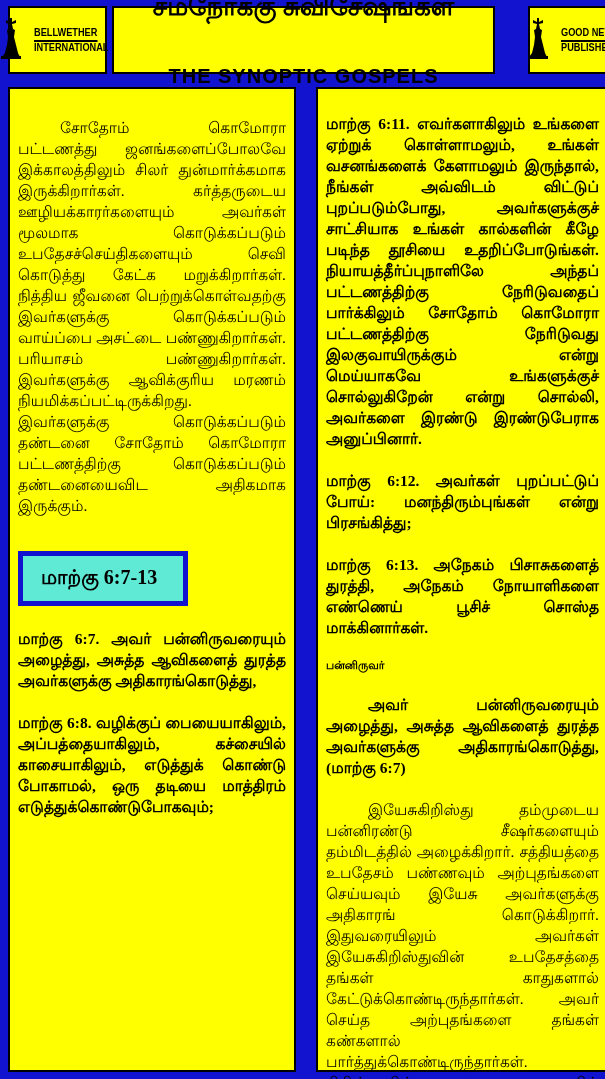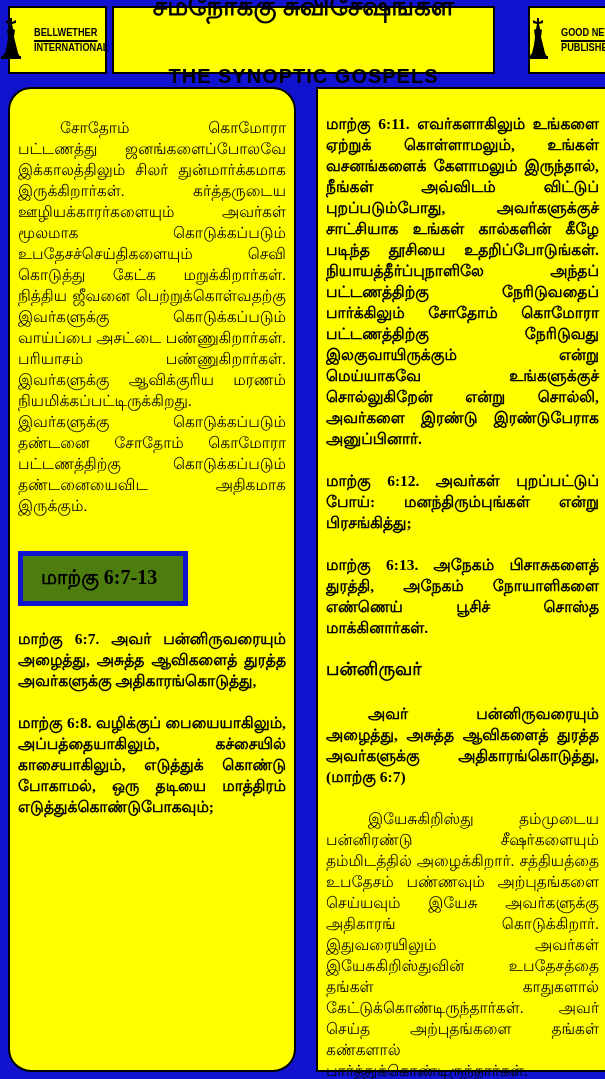--- a/index.html
+++ b/index.html
@@ -43,42 +43,42 @@
   }
   .title-tamil{
     font-weight:bold;font-size:26px;line-height:30px;color:#000;
   }
   .title-english{
     font-family:"Liberation Sans","DejaVu Sans",sans-serif;
     font-weight:bold;font-size:20px;line-height:24px;color:#000;
     letter-spacing:1px;margin-top:5px;
   }
   
-  #col-left{left:8px;top:87px;width:288px;height:985px;padding:28px 8px 10px 8px;border-radius:23px;}
+  #col-left{left:8px;top:87px;width:288px;height:985px;padding:28px 8px 10px 8px;}
   #col-right{left:316px;top:87px;width:293px;height:985px;padding:24px 8px 10px 8px;}
   .col p{
     margin:0 0 21px 0;
     font-size:15.5px;
     line-height:21px;
     color:#000;
     text-align:justify;
   }
   .col p.verse{font-weight:bold;}
   .indent{text-indent:42px;}
   .passage-box{
     display:inline-block;
     border:5px solid #1113CE;
-    background:#4d7c0f;
+    background:#5eead4;
     font-weight:bold;
     font-size:20px;
     padding:10px 26px 10px 18px;
     margin:14px 0 22px 0;
     color:#000;
   }
-  .subhead{font-weight:bold;margin:4px 0 21px 0;font-size:18px;color:#000;}
+  .subhead{font-weight:bold;margin:4px 0 21px 0;font-size:11px;color:#000;}
 </style>
 </head>
 <body>
 
 <div class="panel logo-box" id="logo-left">
   <span class="logo-fig">
     <svg width="22" height="42" viewBox="0 0 22 42">
       <path fill="#000" d="M10 1 L12 1 L12 5 L16 3 L16 6 L12 7 L13 12 L15 13 L14 20 L16 28 L18 36 L20 40 L2 40 L5 36 L7 28 L8 20 L7 13 L9 12 L10 7 L6 6 L6 3 L10 5 Z"></path>
       <rect x="1" y="39" width="20" height="3" fill="#000"></rect>
     </svg>

